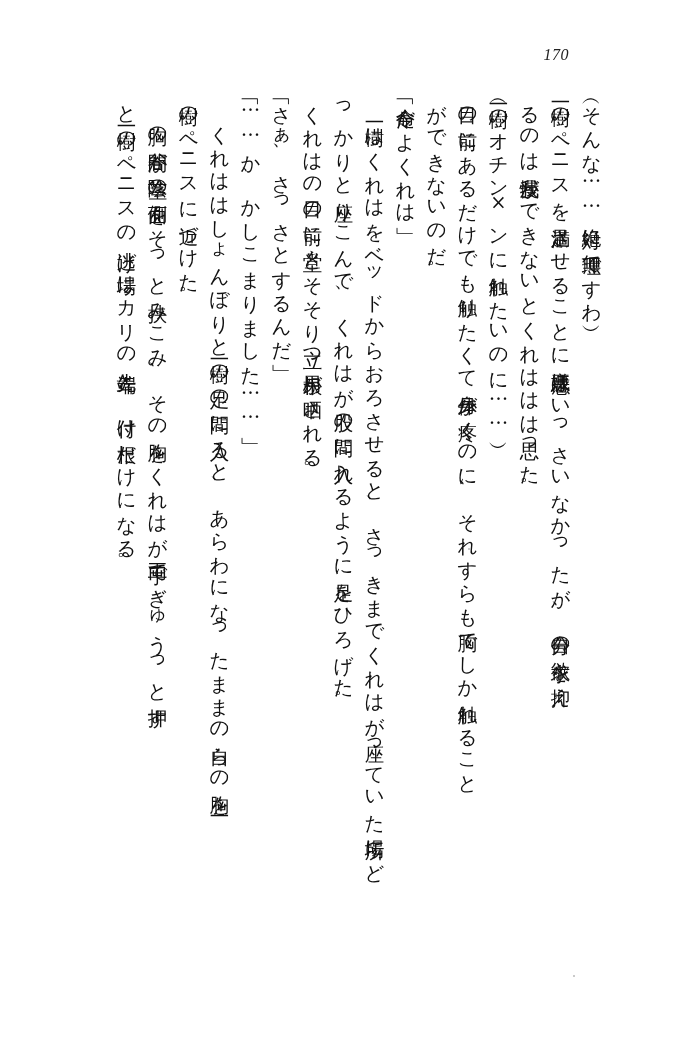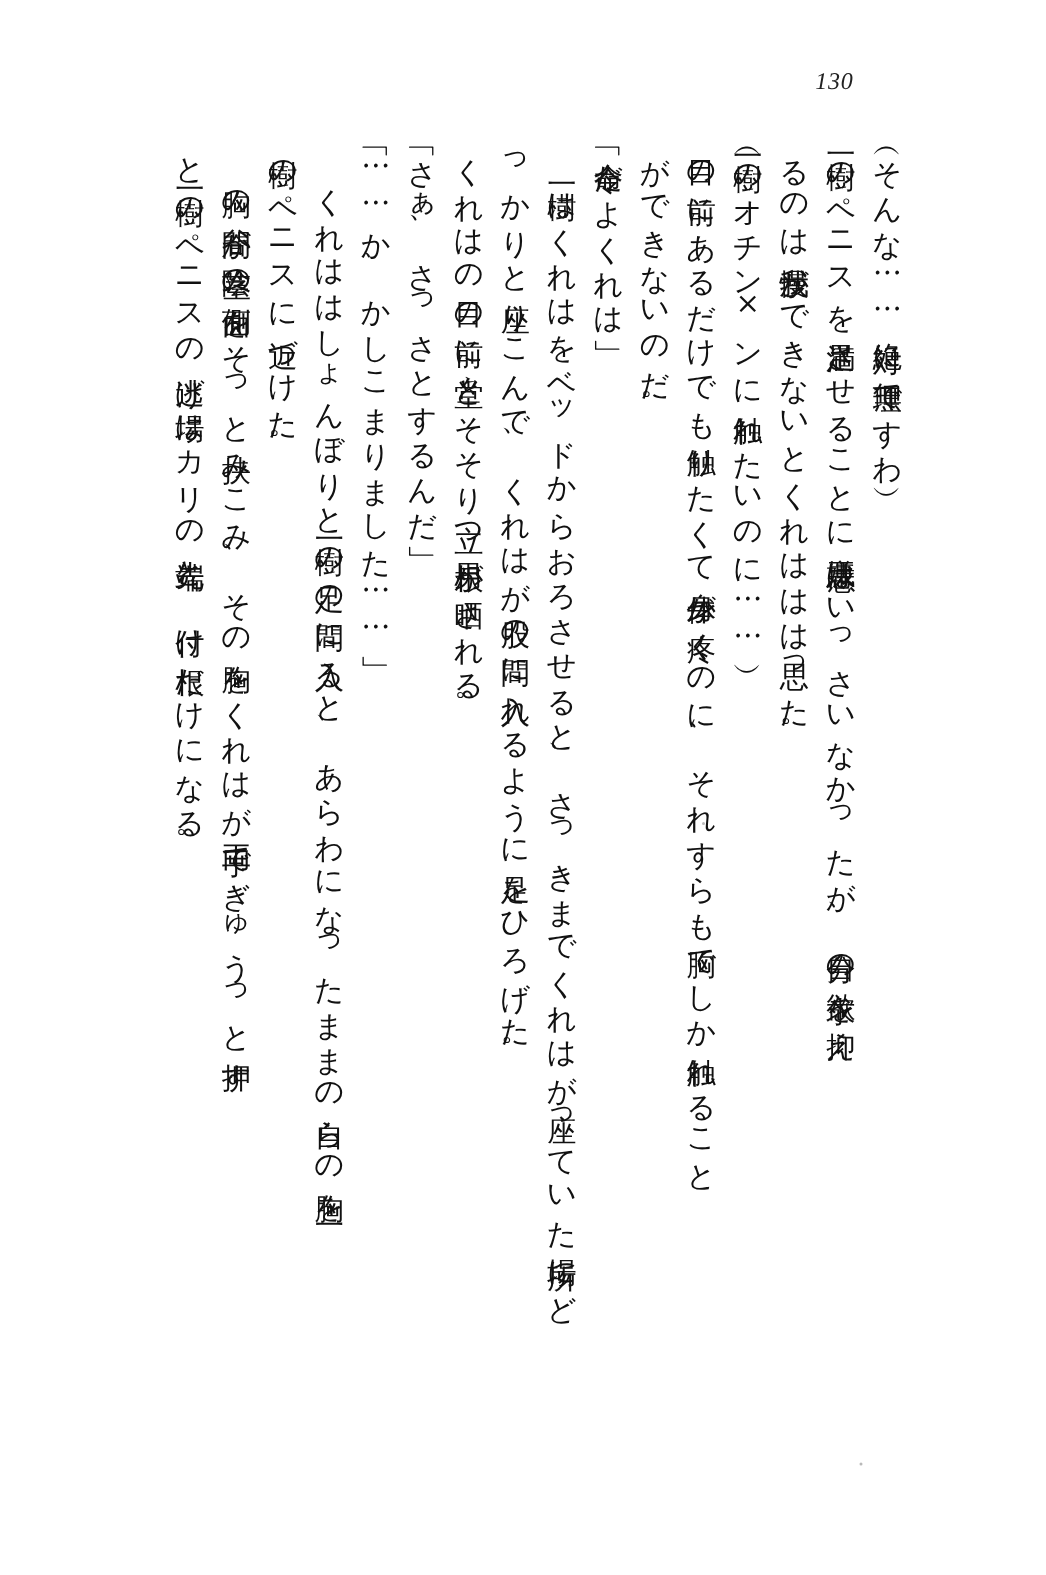--- a/index.html
+++ b/index.html
@@ -72,21 +72,21 @@
     height: 2px;
     background: #b9b9b9;
     border-radius: 50%;
   }
 </style>
 </head>
 <body>
 
 <div class="page">
 
-  <div class="page-number">130</div>
+  <div class="page-number">170</div>
 
   <div class="body-text">
     <div class="col">（そんな……絶対に無理ですわ）</div>
     <div class="col">一樹のペニスを満足させることに嫌悪感はいっさいなかったが、自分の欲求を抑え</div>
     <div class="col">るのは我慢ができないとくれははは思った。</div>
     <div class="col">（一樹のオチン×ンに触れたいのに……）</div>
     <div class="col">目の前にあるだけでも触りたくて身体が疼くのに、それすらも胸でしか触れること</div>
     <div class="col">ができないのだ。</div>
     <div class="col">「命令だよくれは」</div>
     <div class="col indent1">一樹はくれはをベッドからおろさせると、さっきまでくれはが座っていた場所にど</div>

